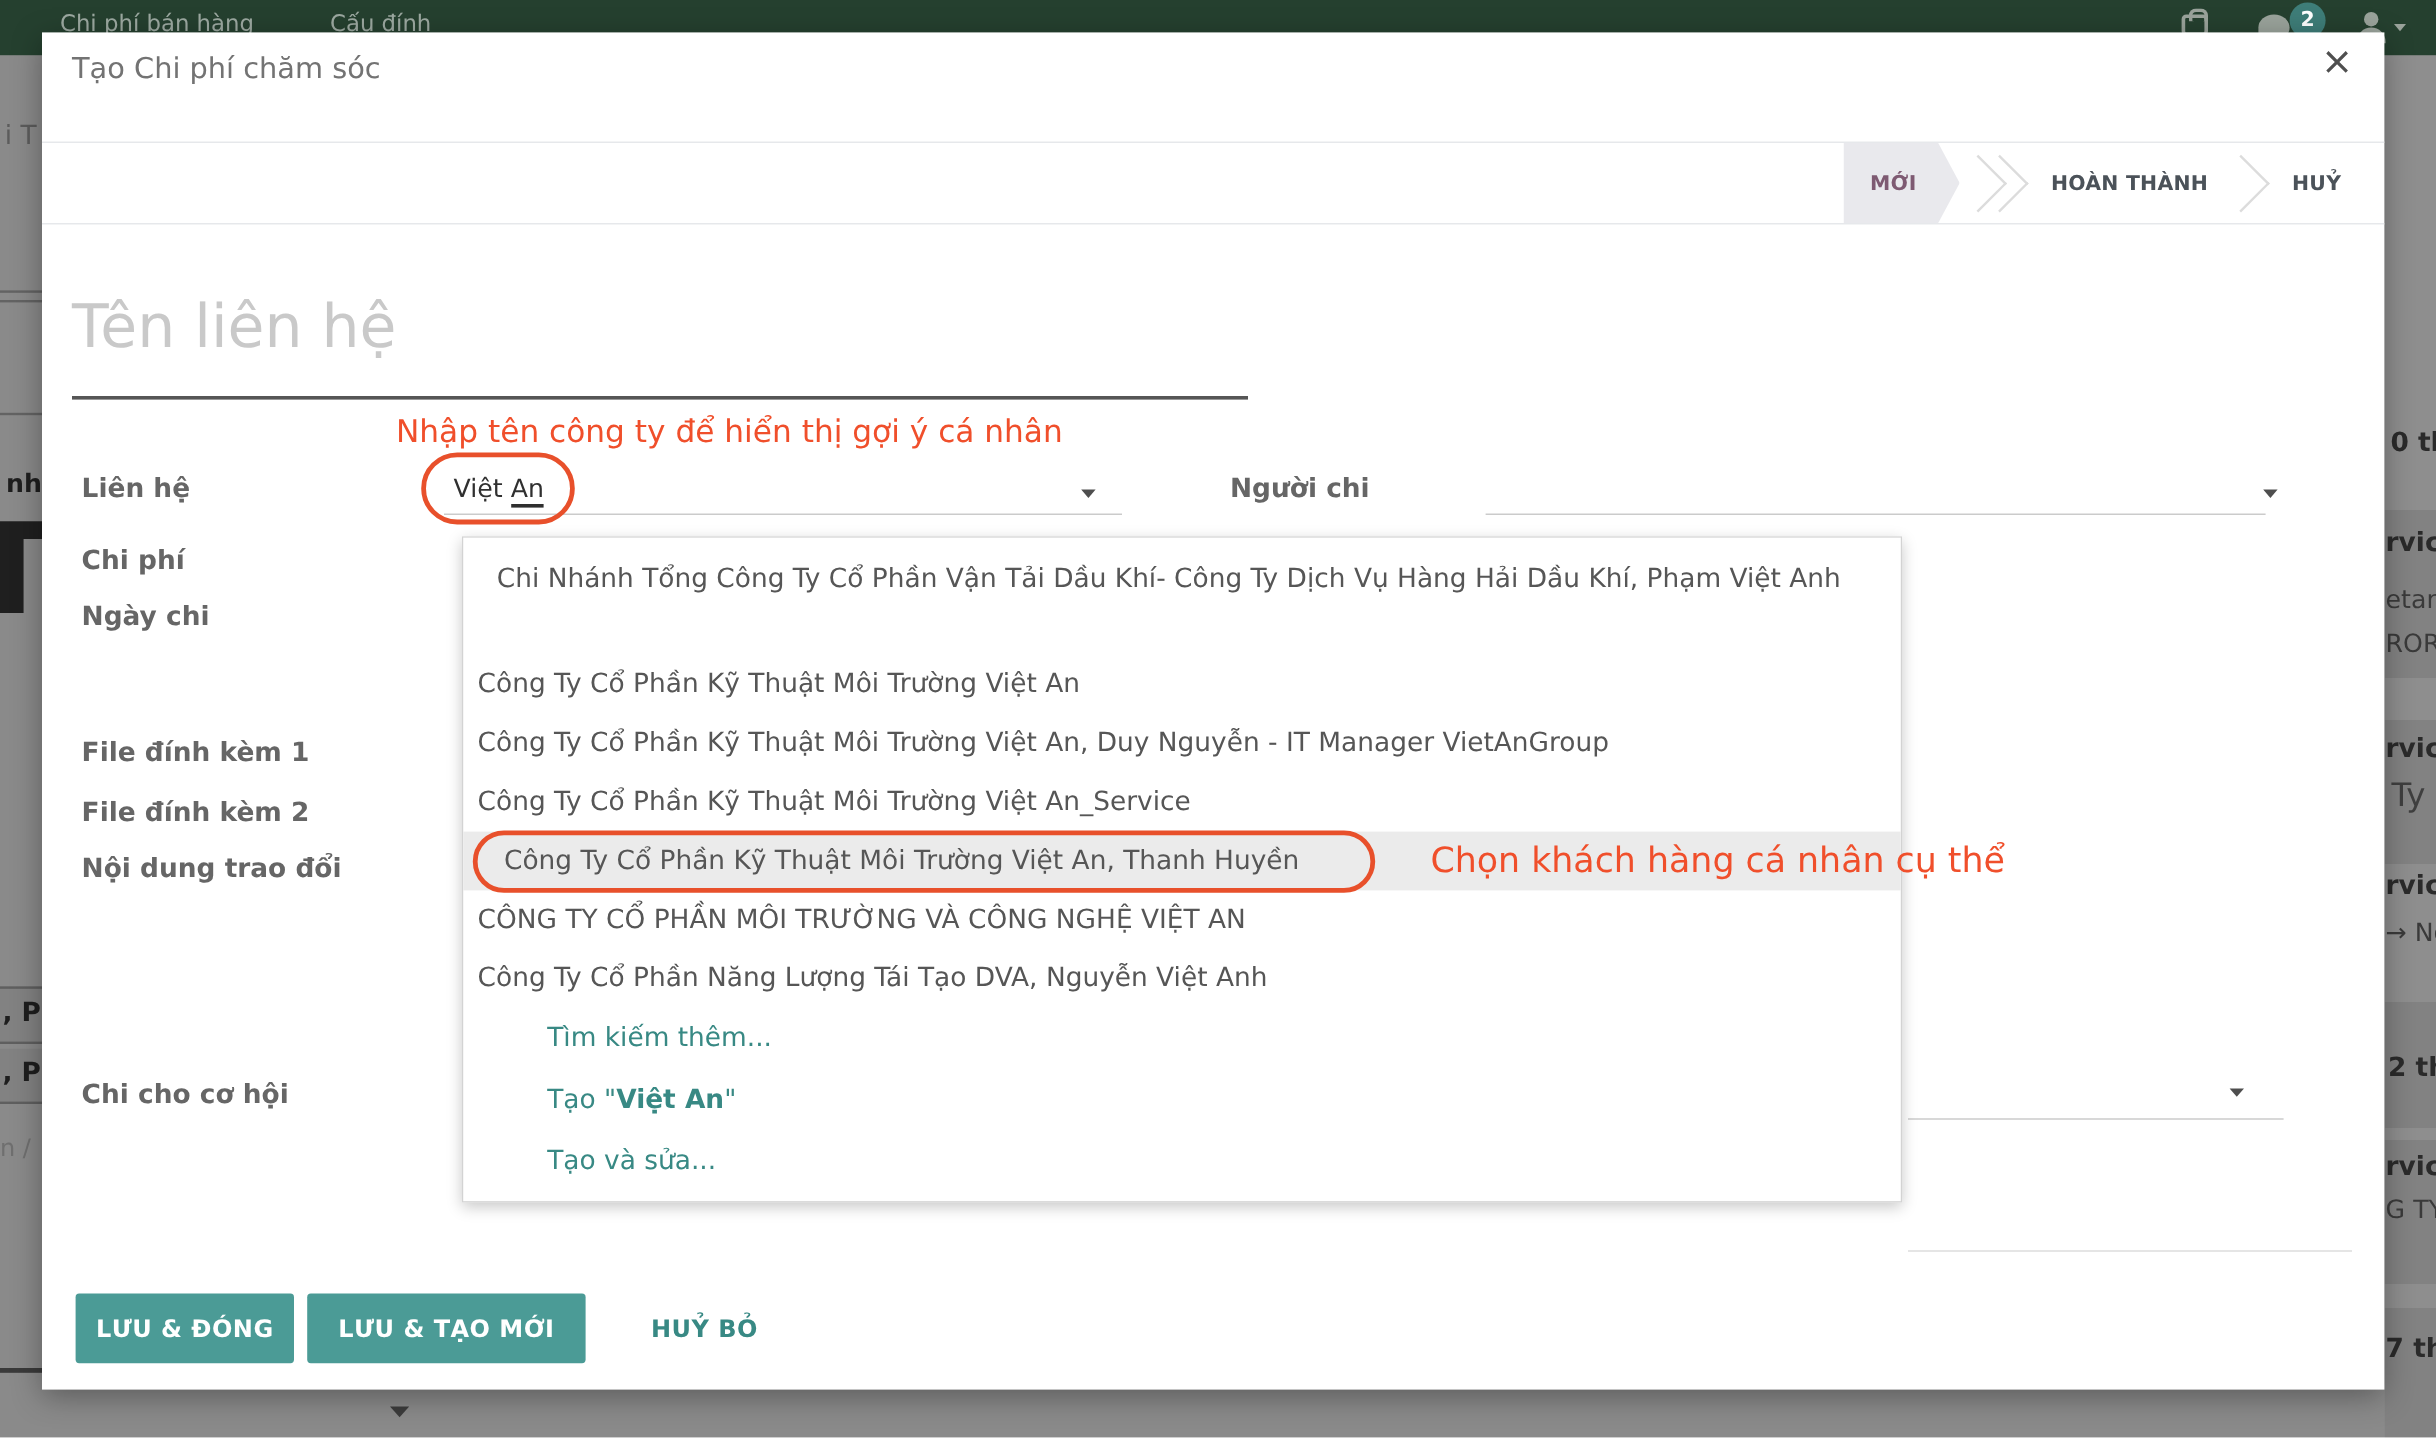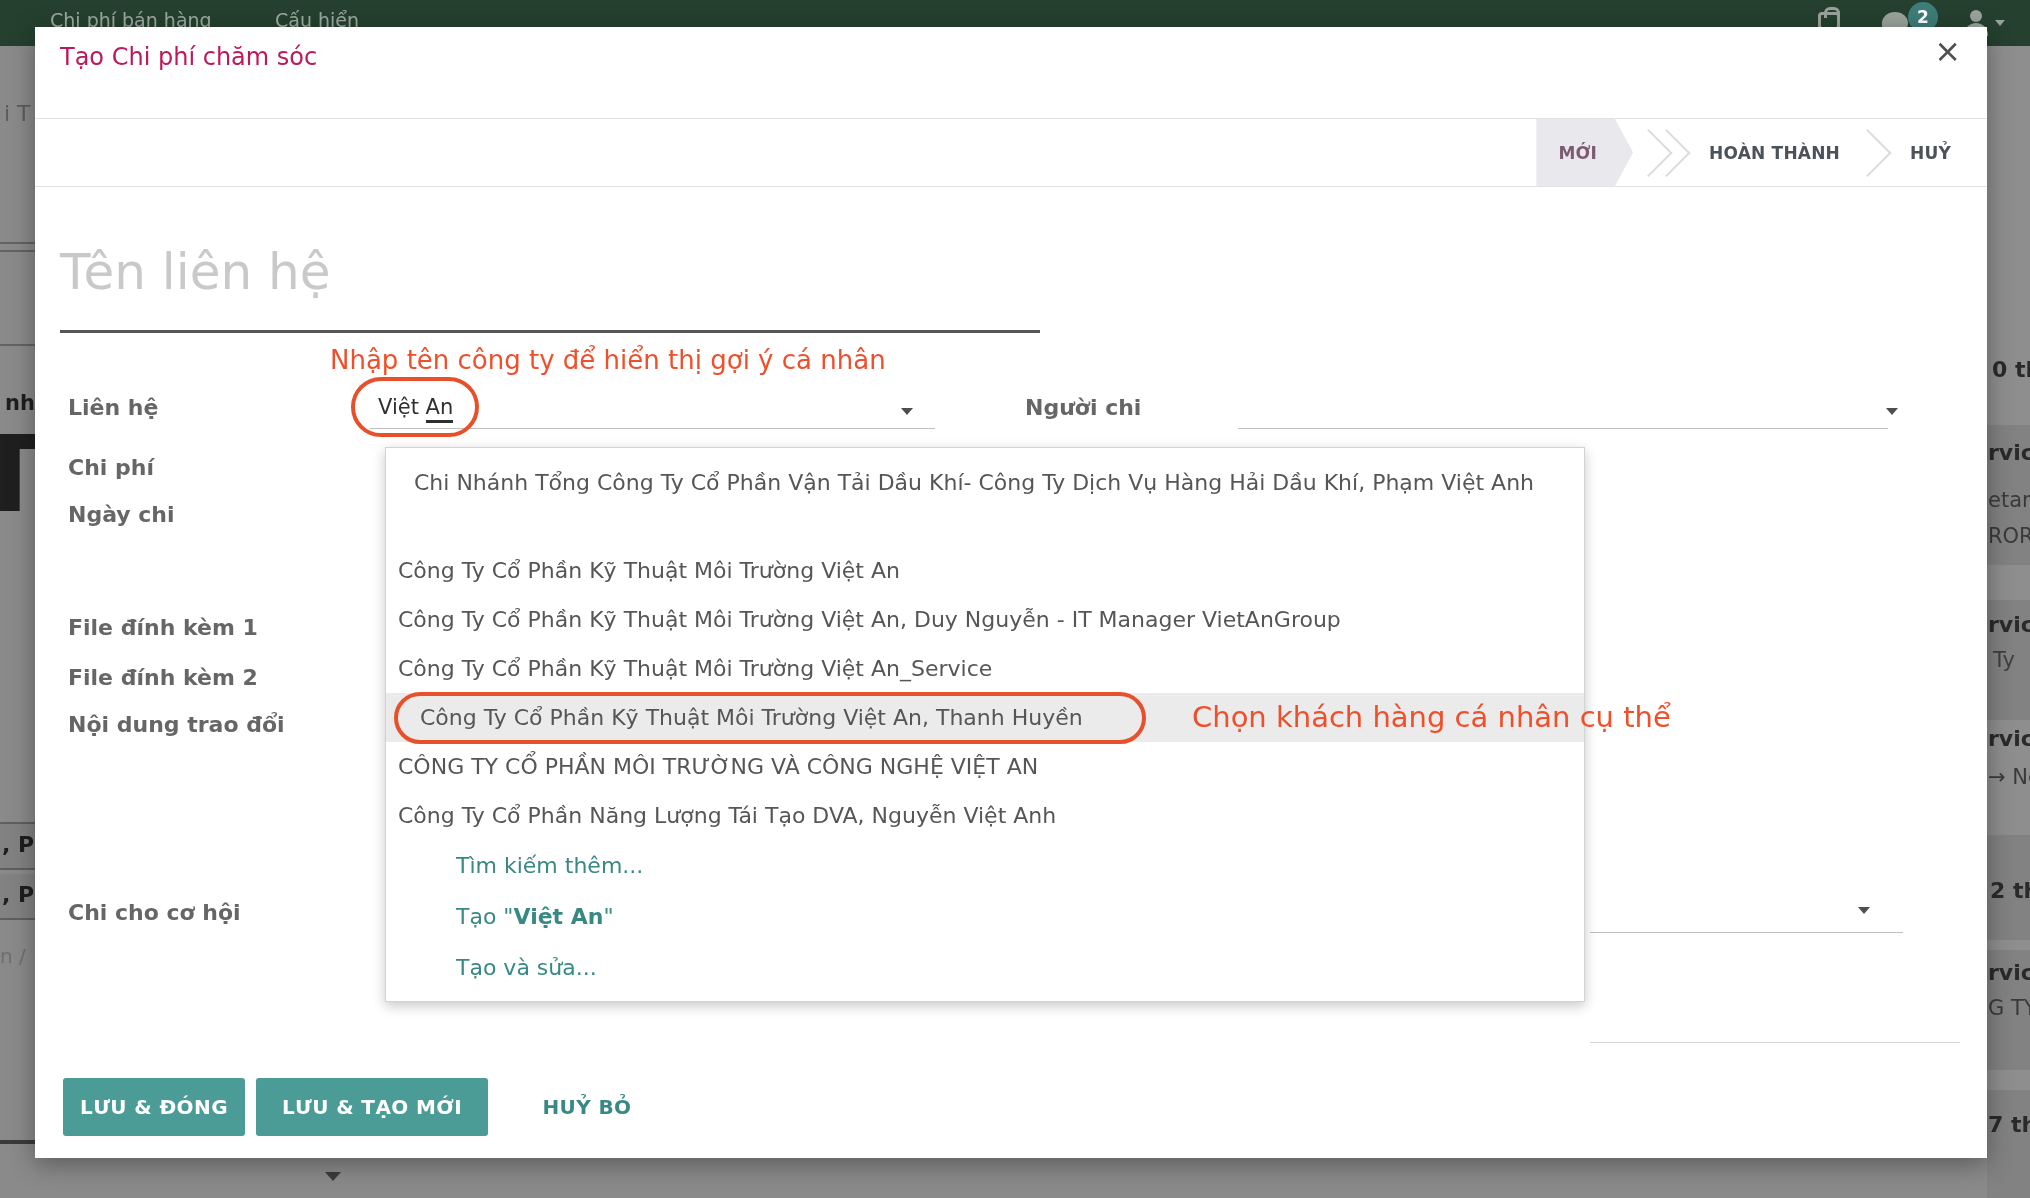--- a/index.html
+++ b/index.html
@@ -23,21 +23,21 @@
   
   .strip-left { position:absolute; left:0; top:46px; width:35px; height:1152px; background:#8a8a8a; overflow:hidden; z-index:1; }
   .strip-right { position:absolute; left:1987px; top:46px; width:43px; height:1152px; background:#8e8e8e; overflow:hidden; z-index:1; }
   .strip-bottom { position:absolute; left:35px; top:1158px; width:1952px; height:40px; background:#8a8a8a; z-index:1; }
   .frag { position:absolute; white-space:nowrap; color:#303030; }
   .blk { position:absolute; left:0; width:100%; background:#828282; }
   .hline { position:absolute; left:0; width:100%; border-top:2px solid #636363; }
 
   
   .modal { position:absolute; left:35px; top:27px; width:1952px; height:1131px; background:#fff; z-index:4; box-shadow:0 6px 24px rgba(0,0,0,.35); }
-  .modal-title { position:absolute; left:25px; top:16px; font-size:24px; font-weight:500; color:#be185d; }
+  .modal-title { position:absolute; left:25px; top:16px; font-size:24px; font-weight:500; color:#737373; }
   .modal-close { position:absolute; right:26px; top:8px; font-size:32px; color:#4f4f4f; cursor:pointer; line-height:1; }
   .modal-header-line { position:absolute; left:0; top:91px; width:100%; border-top:1px solid #e0e3e6; }
 
   
   .stages-row { position:absolute; left:0; top:92px; width:100%; height:68px; display:flex; justify-content:flex-end; align-items:stretch; border-bottom:1px solid #e0e3e6; padding-right:10px; }
   .stage { display:flex; align-items:center; padding:0 26px; font-size:17px; font-weight:bold; color:#4b5259; white-space:nowrap; letter-spacing:.2px; }
   .stage.active { background:#e9e9ed; color:#7e5a72; padding:0 36px 0 22px; clip-path:polygon(0 0, calc(100% - 18px) 0, 100% 50%, calc(100% - 18px) 100%, 0 100%); margin-right:14px; }
   .sep { position:relative; width:18px; }
   .sep:before { content:""; position:absolute; top:50%; left:50%; width:32px; height:32px; border-top:2px solid #dcdcdc; border-right:2px solid #dcdcdc; transform:translate(-72%,-50%) rotate(45deg); }
 
@@ -92,35 +92,35 @@
     <div class="blk" style="top:379px; height:140px;"></div>
     <div class="blk" style="top:554px; height:120px;"></div>
     <div class="blk" style="top:789px; height:105px;"></div>
     <div class="blk" style="top:904px; height:120px;"></div>
     <div class="blk" style="top:1044px; height:108px;"></div>
     <div class="frag" style="left:5px; top:311px; font-size:22px; font-weight:bold; color:#2a2a2a;">0 th</div>
     <div class="frag" style="left:1px; top:394px; font-size:22px; font-weight:bold; color:#2a2a2a;">rvic</div>
     <div class="frag" style="left:1px; top:442px; font-size:21px; color:#3a3a3a;">etan</div>
     <div class="frag" style="left:1px; top:478px; font-size:21px; color:#3a3a3a;">ROR</div>
     <div class="frag" style="left:1px; top:566px; font-size:22px; font-weight:bold; color:#2a2a2a;">rvic</div>
-    <div class="frag" style="left:6px; top:602px; font-size:21px; color:#3f3f3f;">Ty</div>
+    <div class="frag" style="left:6px; top:602px; font-size:27px; color:#3f3f3f;">Ty</div>
     <div class="frag" style="left:1px; top:680px; font-size:22px; font-weight:bold; color:#2a2a2a;">rvic</div>
     <div class="frag" style="left:1px; top:719px; font-size:21px; color:#3a3a3a;">→ Ng</div>
     <div class="frag" style="left:3px; top:832px; font-size:22px; font-weight:bold; color:#2a2a2a;">2 th</div>
     <div class="frag" style="left:1px; top:914px; font-size:22px; font-weight:bold; color:#2a2a2a;">rvic</div>
     <div class="frag" style="left:1px; top:950px; font-size:21px; color:#3a3a3a;">G TY</div>
     <div class="frag" style="left:1px; top:1066px; font-size:22px; font-weight:bold; color:#2a2a2a;">7 th</div>
   </div>
 
   <div class="strip-bottom"></div>
   <div class="bottom-caret"></div>
 
   <div class="topbar">
     <div class="menu-item" style="left:18px;">Chi phí bán hàng</div>
-    <div class="menu-item" style="left:243px;">Cấu hiển</div>
+    <div class="menu-item" style="left:243px;">Cấu đính</div>
     <div class="tb-icon bag"></div>
     <div class="tb-icon bubble"></div>
     <div class="badge">2</div>
     <div class="tb-icon person"></div>
     <div class="user-caret"></div>
   </div>
 
   <div class="modal">
     <div class="modal-title">Tạo Chi phí chăm sóc</div>
     <div class="modal-close">×</div>

